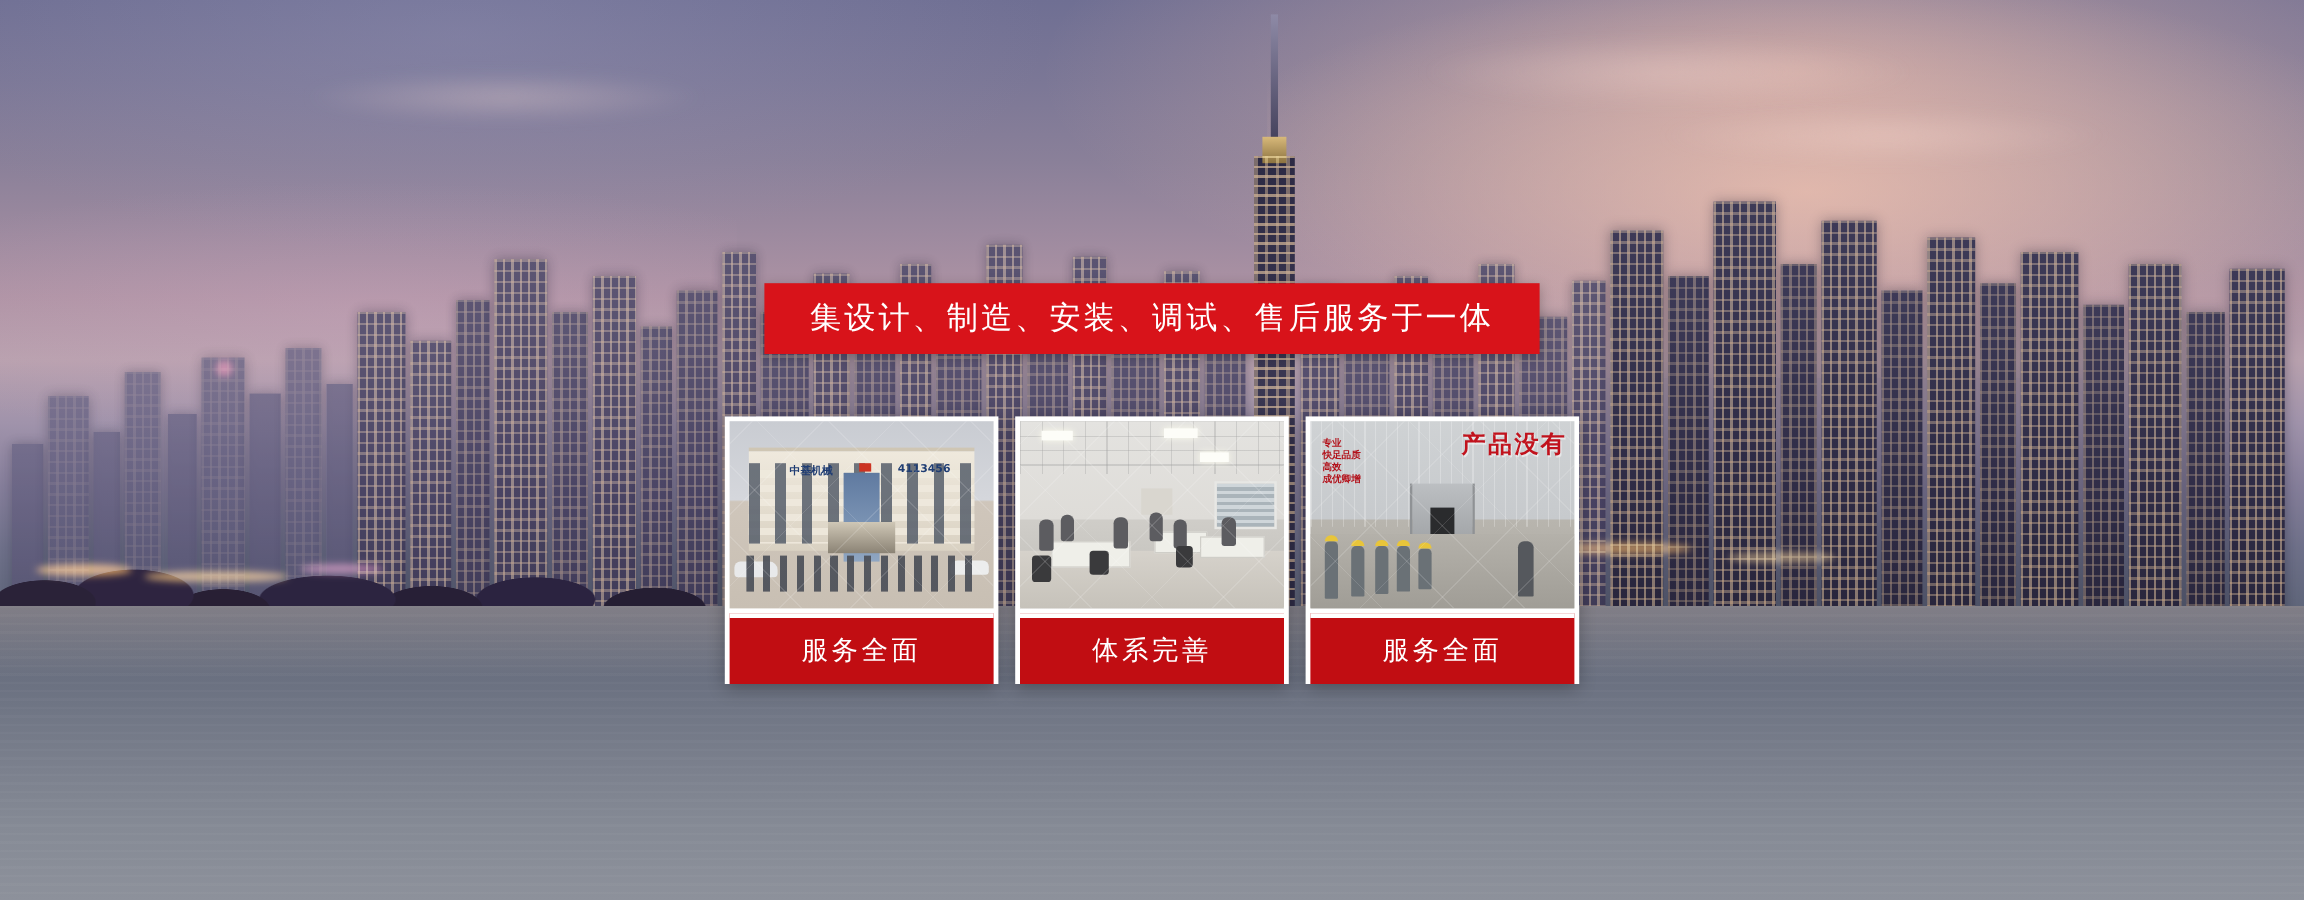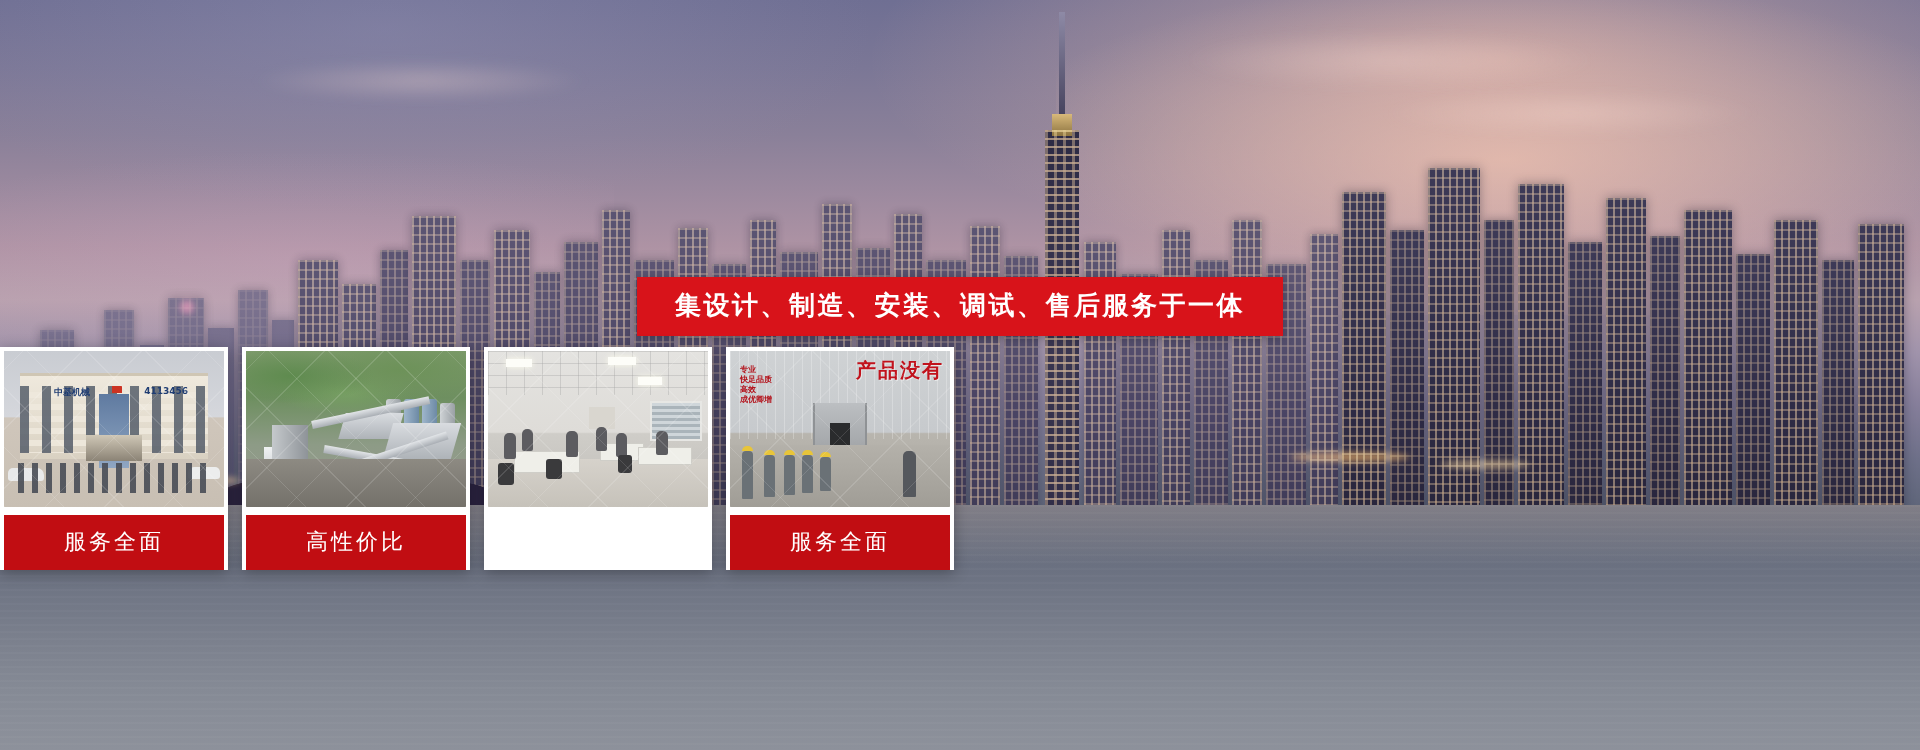--- a/index.html
+++ b/index.html
@@ -141,31 +141,30 @@
     white-space:nowrap;
   }
 
   .subtitle-wrap {
     position:absolute; left:0; right:0; top:236px;
     display:flex; justify-content:center;
   }
   .subtitle {
     background:#d8131a;
     color:#ffffff;
-    font-size:26px; font-weight:700;
+    font-size:26px; font-weight:400;
     letter-spacing:2.5px;
     padding:11px 38px 13px;
     white-space:nowrap;
     box-shadow:0 2px 10px rgba(0,0,0,.25);
-    margin-top:41px;
   }
 
   .cards {
     position:absolute; left:0; right:0; top:347px;
-    display:flex; gap:14px;
+    display:flex; justify-content:center; gap:14px;
   }
   .card {
     width:228px;
     background:#ffffff;
     padding:4px 4px 0 4px;
     box-shadow:0 3px 14px rgba(0,0,0,.3);
   }
   .card-photo {
     position:relative; width:220px; height:156px; overflow:hidden;
     background:#9aa0a8;
@@ -490,39 +489,20 @@
             <div class="entr"></div>
           </div>
           <div class="car-l"></div>
           <div class="car-r"></div>
           <div class="people"></div>
           <div class="wm"></div>
         </div>
         <div class="card-label">服务全面</div>
       </div>
 
-      <div class="card">
-        <div class="card-photo p2">
-          <div class="fields"></div>
-          <div class="silo" style="left:140px;"></div>
-          <div class="silo b" style="left:158px;"></div>
-          <div class="silo b" style="left:176px;"></div>
-          <div class="silo" style="left:194px;top:52px;height:30px;"></div>
-          <div class="shed" style="left:96px;top:62px;width:58px;height:26px;"></div>
-          <div class="shed" style="left:142px;top:72px;width:68px;height:36px;"></div>
-          <div class="shed" style="left:18px;top:96px;width:44px;height:24px;transform:none;background:linear-gradient(180deg,#f0f2f3,#cfd3d6);"></div>
-          <div class="convey" style="left:66px;top:70px;width:120px;transform:rotate(-12deg);"></div>
-          <div class="convey" style="left:78px;top:94px;width:110px;transform:rotate(10deg);"></div>
-          <div class="convey" style="left:110px;top:110px;width:96px;transform:rotate(-18deg);"></div>
-          <div class="shed" style="left:26px;top:74px;width:36px;height:42px;transform:none;background:linear-gradient(90deg,#c5c9cc,#8e9398);"></div>
-          <div class="yard"></div>
-          <div class="wm"></div>
-        </div>
-        <div class="card-label">高性价比</div>
-      </div>
 
       <div class="card">
         <div class="card-photo p3">
           <div class="ceiling"></div>
           <div class="panel" style="left:18px;top:8px;width:26px;height:8px;"></div>
           <div class="panel" style="left:120px;top:6px;width:28px;height:8px;"></div>
           <div class="panel" style="left:150px;top:26px;width:24px;height:8px;"></div>
           <div class="window"></div>
           <div class="wallart"></div>
           <div class="floor"></div>
@@ -533,20 +513,21 @@
           <div class="person" style="left:34px;top:78px;width:11px;height:22px;"></div>
           <div class="person" style="left:78px;top:80px;width:12px;height:26px;"></div>
           <div class="person" style="left:108px;top:76px;width:11px;height:24px;"></div>
           <div class="person" style="left:128px;top:82px;width:11px;height:24px;"></div>
           <div class="person" style="left:168px;top:80px;width:12px;height:24px;"></div>
           <div class="chair" style="left:58px;top:108px;width:16px;height:20px;"></div>
           <div class="chair" style="left:10px;top:112px;width:16px;height:22px;"></div>
           <div class="chair" style="left:130px;top:104px;width:14px;height:18px;"></div>
           <div class="wm"></div>
         </div>
+        <div class="card-label">体系完善</div>
       </div>
 
       <div class="card">
         <div class="card-photo p4">
           <div class="wall">
             <div class="bigsign">产品没有</div>
             <div class="smallsign">专业<br>快足品质<br>高效<br>成优卿增</div>
           </div>
           <div class="door"></div>
           <div class="doorway"></div>

